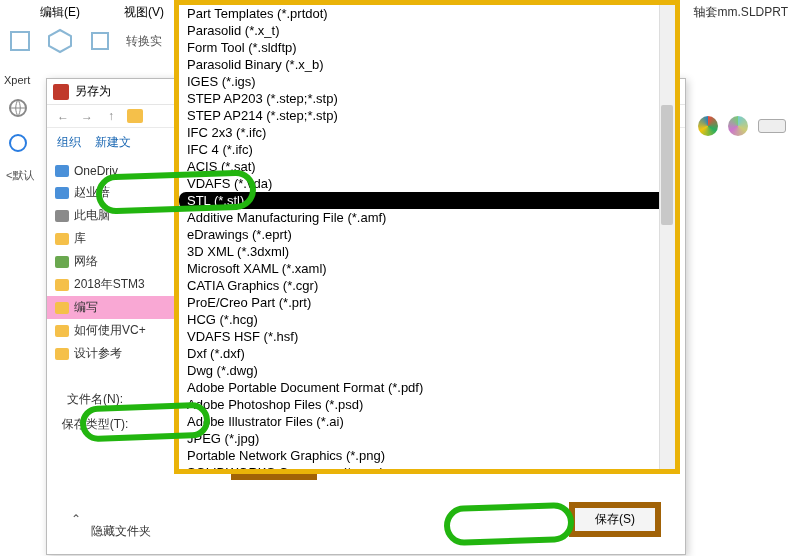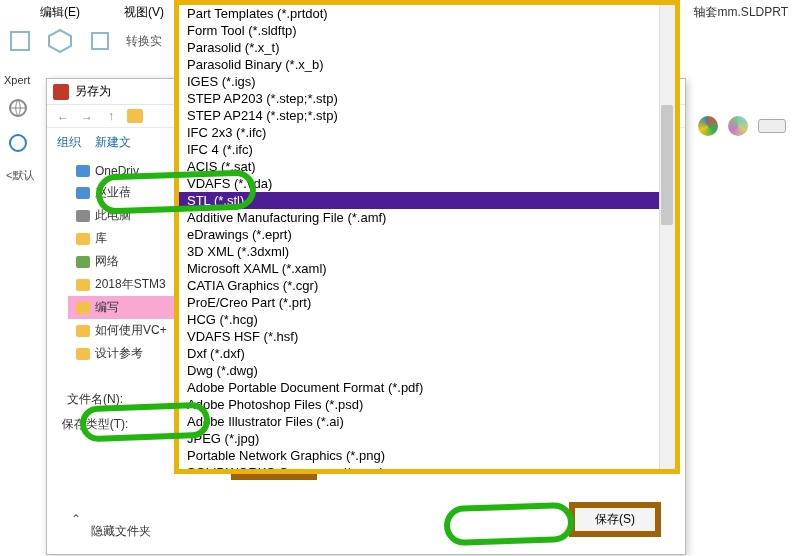--- a/index.html
+++ b/index.html
@@ -14,34 +14,34 @@
   .sketch-label { font-size: 11px; color: #555; padding: 6px 6px; }
 
   .dlg { position: absolute; left: 46px; top: 78px; width: 640px; background: #fff; border: 1px solid #bbb; box-shadow: 2px 2px 8px rgba(0,0,0,.2); }
   .dlg-title { display:flex; align-items:center; gap:6px; padding:4px 6px; background:#fff; }
   .dlg-title .sw { width:16px; height:16px; background:#c0392b; border-radius:2px; display:inline-block; }
   .dlg-nav { display:flex; align-items:center; gap:8px; padding:4px 8px; border-top:1px solid #e5e5e5; }
   .arrow { color:#888; width:16px; text-align:center; }
   .folder { width:16px; height:14px; background:#f5c04a; display:inline-block; border-radius:2px; }
   .dlg-toolbar { display:flex; align-items:center; gap:14px; padding:6px 10px; color:#1a67b3; border-top:1px solid #eaeaea;}
   .dlg-body { display:flex; }
-  .tree { width:146px; border-right:1px solid #eee; padding:4px 0;margin-left:21px; }
+  .tree { width:146px; border-right:1px solid #eee; padding:4px 0; }
   .tree-item { display:flex; align-items:center; gap:5px; padding:3px 8px; font-size:12px; color:#333; white-space:nowrap; overflow:hidden; }
   .ticon { width:14px; height:12px; display:inline-block; background:#f5c04a; border-radius:2px; flex-shrink:0; }
   .ticon.cloud { background:#4a90d9; }
   .ticon.pc { background:#8a8a8a; }
   .ticon.net { background:#6aa84f; }
   .tree-item.sel { background:#f9a8d4; }
 
   .typefield-row { display:flex; align-items:center; gap:6px; padding:4px 8px; }
   .typefield-row .lbl { width:80px; text-align:center; color:#333; }
 
   .dropdown { position:absolute; left:174px; top:0; width:506px; background:#fff; border:5px solid #eab308; max-height:474px; overflow:hidden; z-index:50; }
   .dropdown .opt { padding:1px 8px; font-size:13px; color:#000; white-space:nowrap; }
-  .dropdown .opt.sel { background:#4c1d95; color:#fff; }
+  .dropdown .opt.sel { background:#000000; color:#fff;border-radius:7px; }
   .dropdown .sc { position:absolute; right:0; top:0; bottom:0; width:16px; background:#f0f0f0; border-left:1px solid #ddd; }
   .dropdown .sc-thumb { position:absolute; right:2px; top:100px; width:12px; height:120px; background:#c8c8c8; border-radius:2px; }
 
   .options-btn, .save-btn { border:6px solid #a16207; background:#f4f4f4; padding:3px 20px; }
   .options-row { padding:8px 0 8px 184px; }
   .save-row { display:flex; align-items:center; gap:10px; padding:10px 24px 14px; }
   .hide-folders { display:flex; align-items:center; gap:6px; color:#333;margin-top:25px; }
   .chev { color:#555; }
 
   .file-tab { position:absolute; right:12px; top:4px; font-size:12px; color:#333; display:flex; align-items:center; gap:18px; }
@@ -184,22 +184,22 @@
     <span style="flex:1"></span>
     <button class="save-btn">保存(S)</button>
   </div>
 </div>
 
 <div class="dropdown" id="ft-drop">
   <div class="sc">
       <div class="sc-thumb"></div>
     </div>
 <div class="opt">Part Templates (*.prtdot)</div>
+    <div class="opt">Parasolid (*.x_t)</div>
     <div class="opt">Form Tool (*.sldftp)</div>
-    <div class="opt">Parasolid (*.x_t)</div>
     <div class="opt">Parasolid Binary (*.x_b)</div>
     <div class="opt">IGES (*.igs)</div>
     <div class="opt">STEP AP203 (*.step;*.stp)</div>
     <div class="opt">STEP AP214 (*.step;*.stp)</div>
     <div class="opt">IFC 2x3 (*.ifc)</div>
     <div class="opt">IFC 4 (*.ifc)</div>
     <div class="opt">ACIS (*.sat)</div>
     <div class="opt">VDAFS (*.vda)</div>
     <div class="opt sel">STL (*.stl)</div>
     <div class="opt">Additive Manufacturing File (*.amf)</div>

